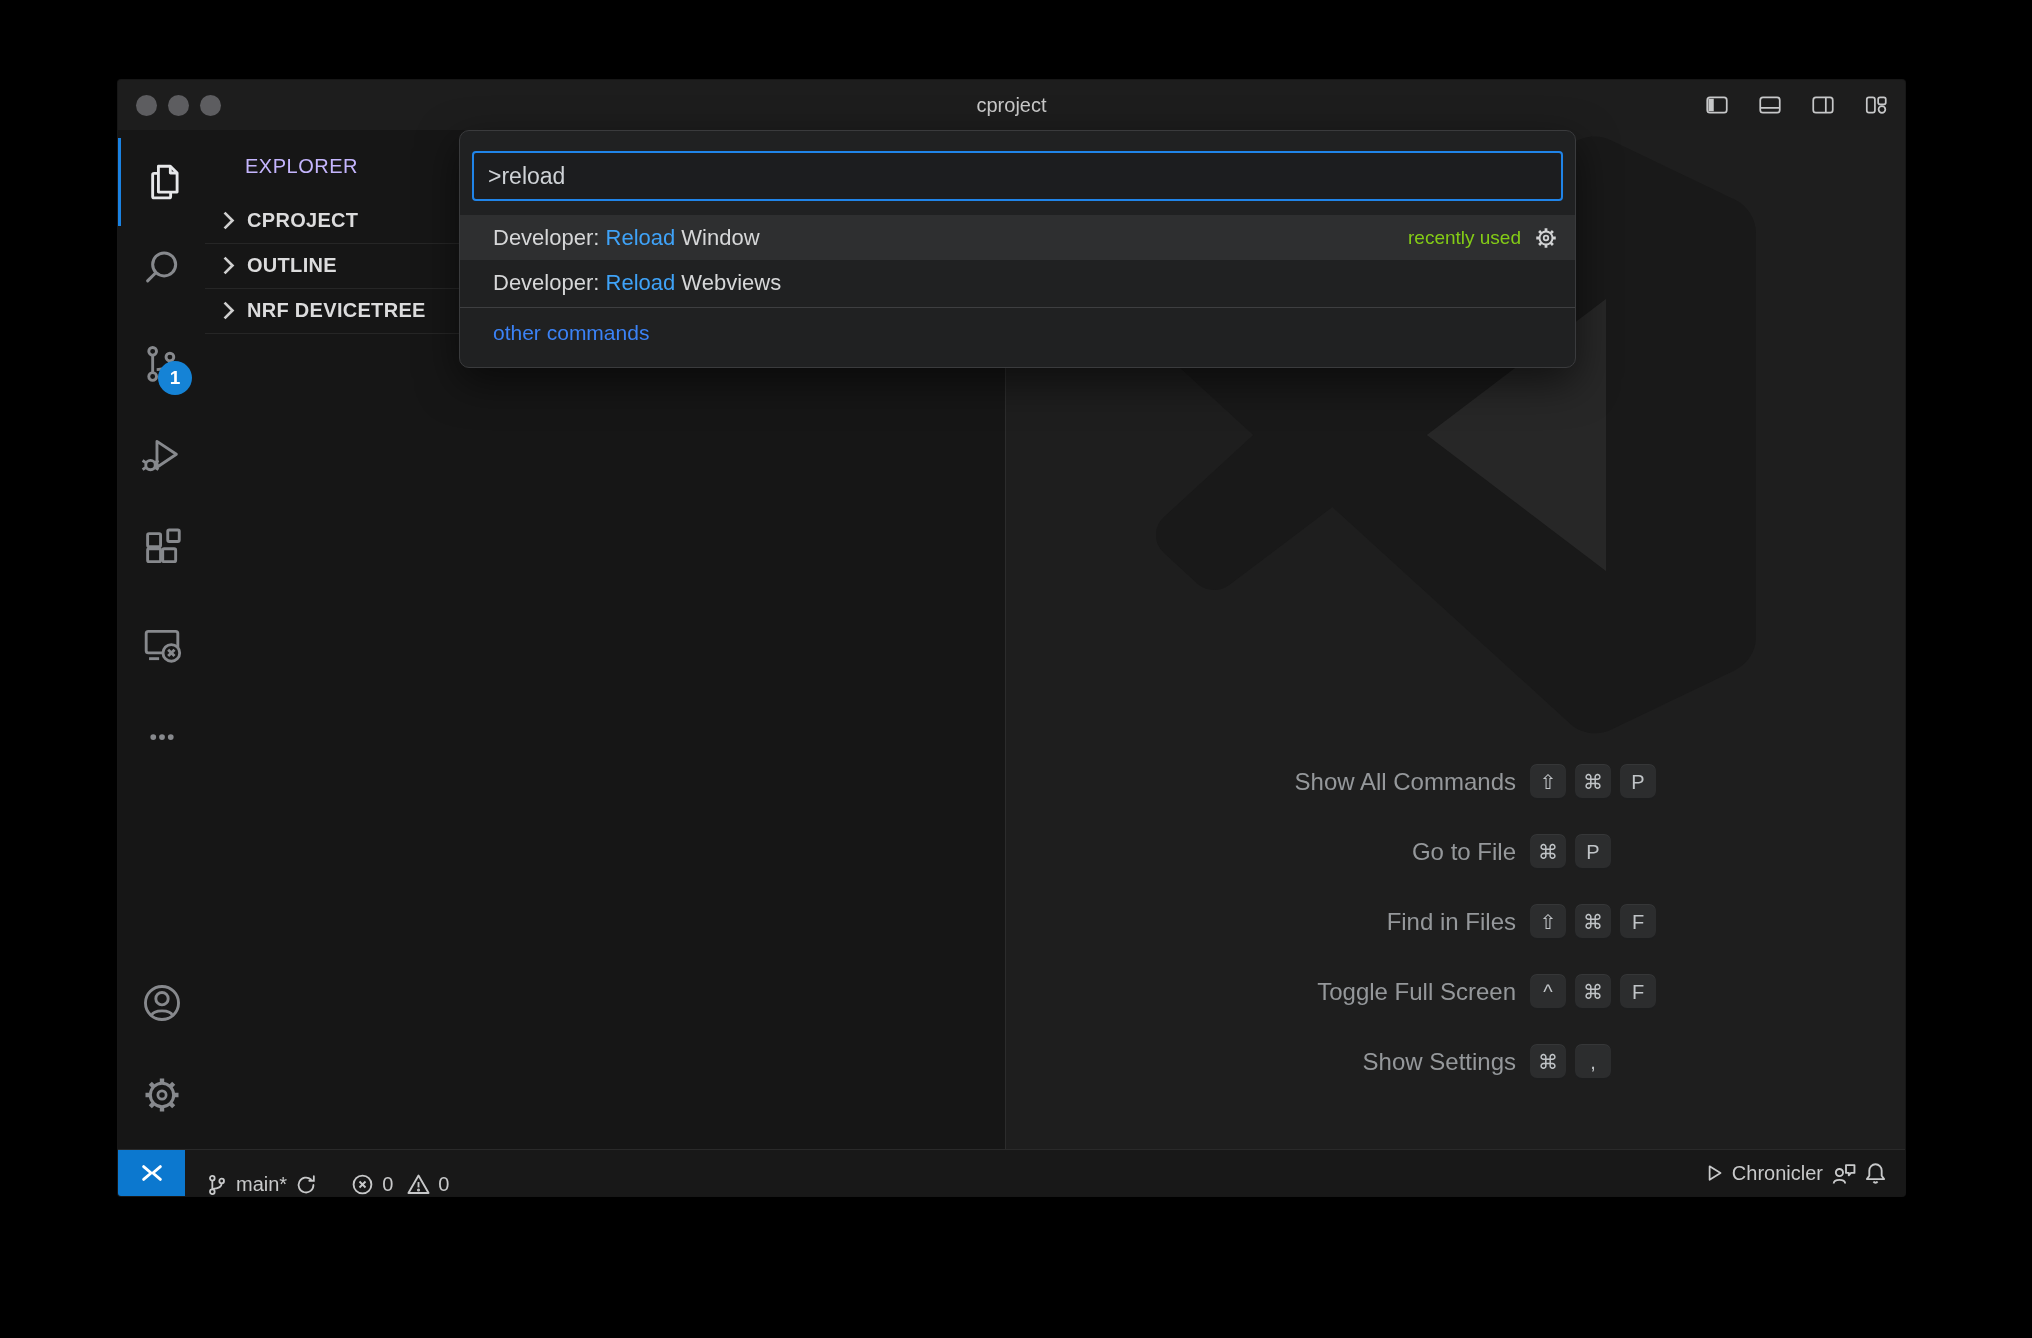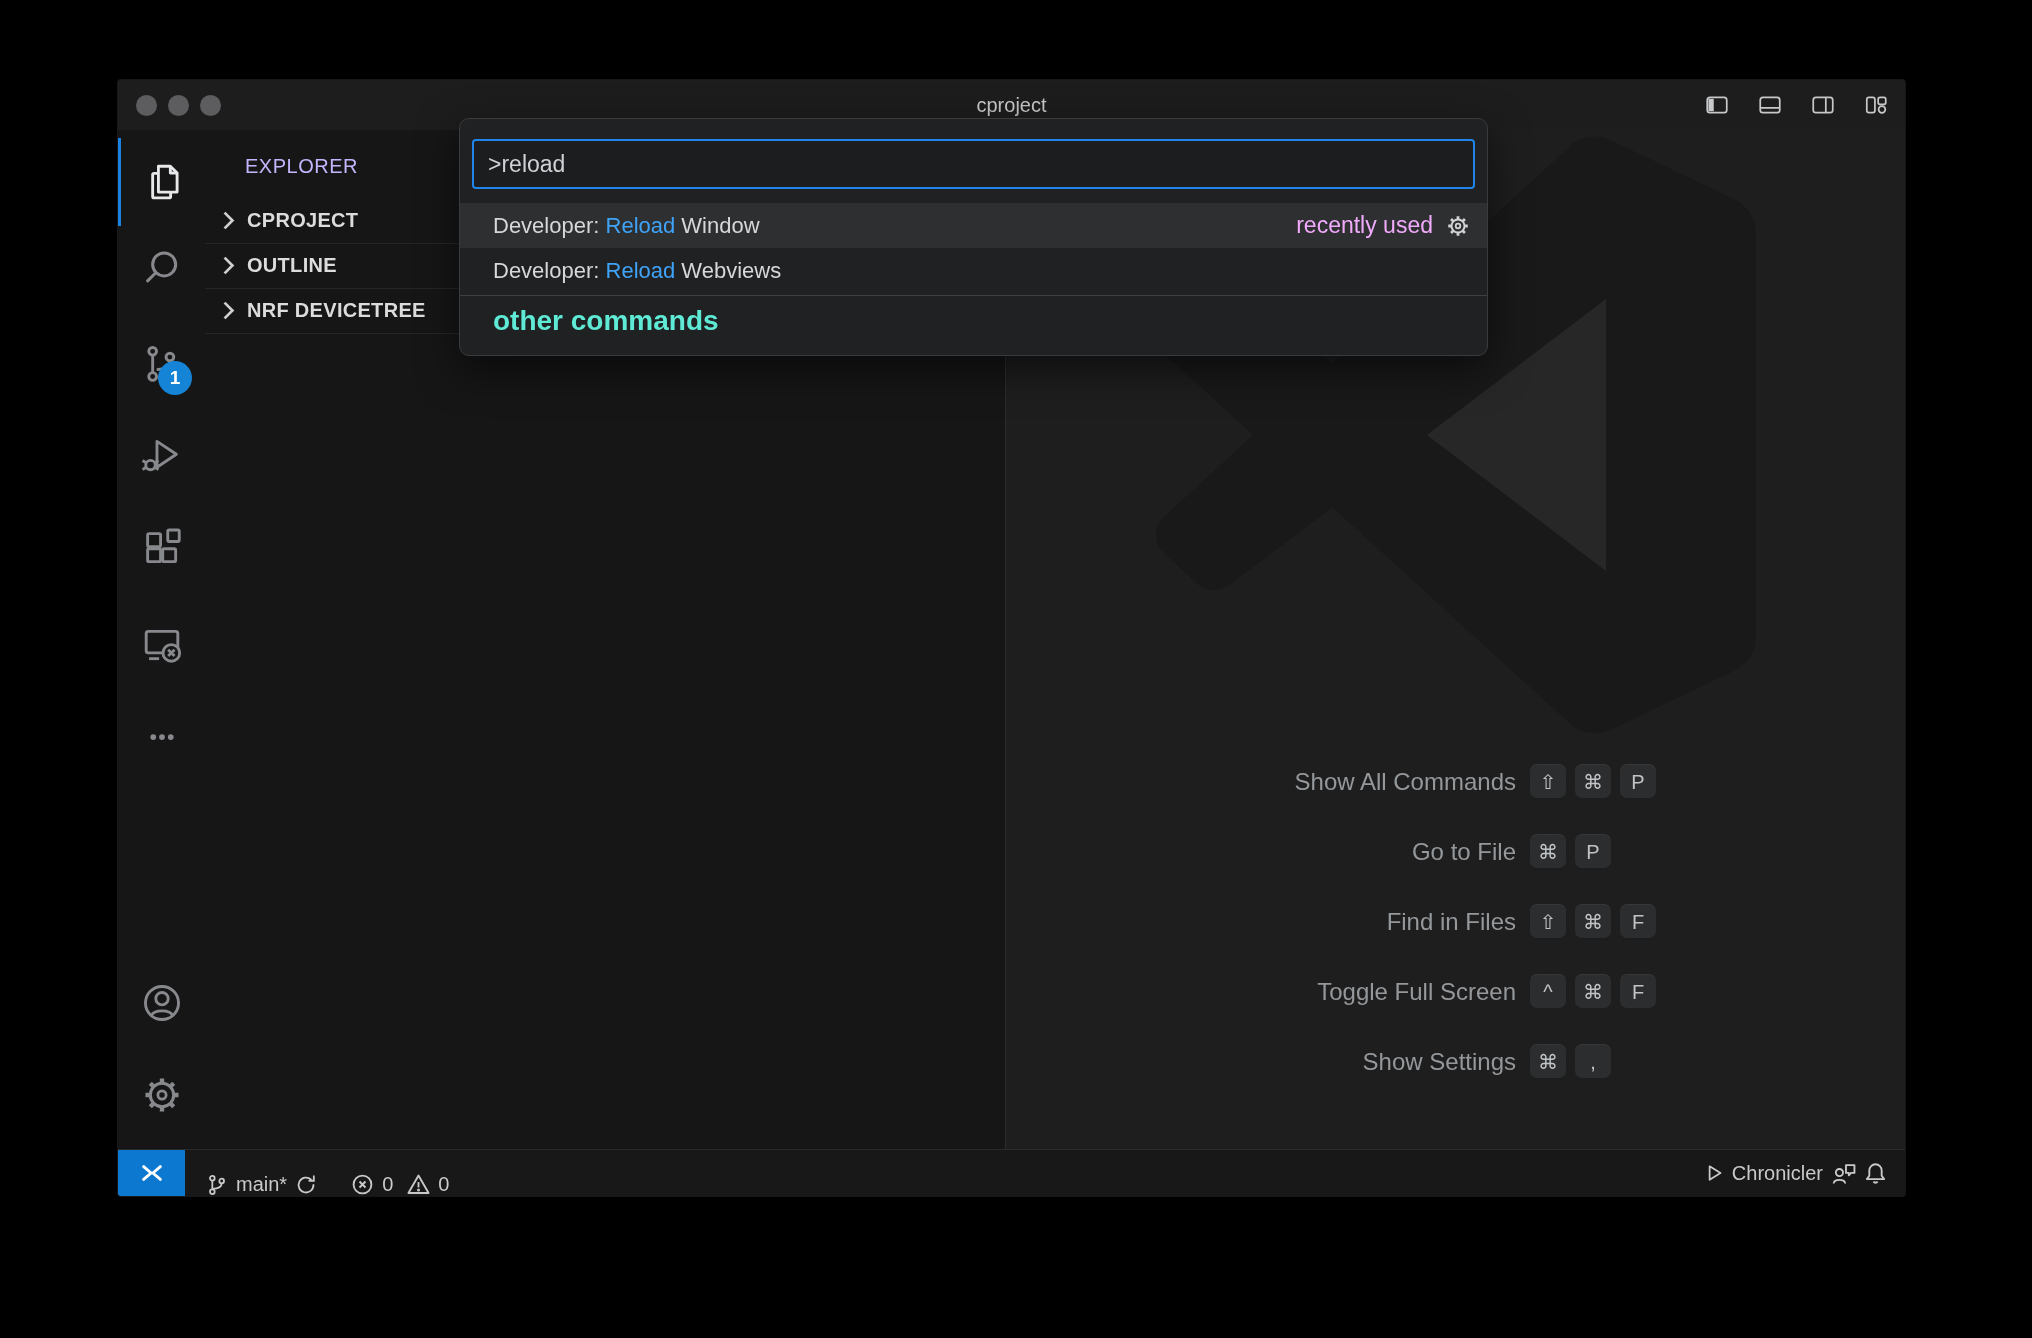--- a/index.html
+++ b/index.html
@@ -39,32 +39,32 @@
       box-shadow:inset 0 -2px 0 rgba(0,0,0,.35),inset 0 1px 0 rgba(255,255,255,.05);}
   
   .statusbar{position:absolute;left:0;bottom:0;right:0;height:46px;background:#181818;border-top:1px solid #2a2a2a;
              color:#c8c9ca;font-size:20px;}
   .sb-remote{position:absolute;left:0;top:0;bottom:0;width:67px;background:#0c78cf;display:flex;align-items:center;justify-content:center;color:#fff;}
   .sb-left{position:absolute;left:88px;top:0;height:100%;display:flex;align-items:flex-end;gap:34px;}
   .sb-right{position:absolute;right:18px;top:0;height:100%;display:flex;align-items:center;gap:8px;}
   .sb-item{display:flex;align-items:center;gap:8px;}
   .sb-item .num{margin-right:6px;}
   
-  .palette{position:absolute;left:341px;top:38px;width:1029px;background:#202122;border:1px solid #3a3b3d;
+  .palette{position:absolute;left:341px;top:50px;width:1117px;background:#202122;border:1px solid #3a3b3d;
            border-radius:10px;box-shadow:0 14px 40px rgba(0,0,0,.55);padding-bottom:12px;box-sizing:border-box;}
   .pinput{display:block;margin:20px 12px 14px;width:calc(100% - 24px);box-sizing:border-box;height:50px;
           background:#1c1d1f;border:2px solid #2084e8;border-radius:4px;color:#ced2d6;font-size:23px;
           padding:0 14px;outline:none;font-family:inherit;}
   .prow{height:45px;display:flex;align-items:center;padding:0 16px 0 33px;font-size:22px;color:#d6d7d8;}
   .prow.selected{background:#2e2f30;}
   .ptext{white-space:pre;flex:1;overflow:hidden;}
   .ph{color:#3fa3f8;font-weight:400;}
   .pright{display:flex;align-items:center;gap:12px;color:#d2d3d4;}
-  .pr-bright{color:#f0abfc;font-size:23px;}
-  .pr-dim{color:#5eead4;font-size:28px;font-weight:bold;}
+  .pr-bright{color:#84cc16;font-size:19px;}
+  .pr-dim{color:#3b82f6;font-size:21px;}
   .psep{height:1px;background:#3e3f41;margin:2px 0;}
   svg{display:block;}
 </style>
 </head>
 <body>
 
 <div class="window">
 
   <div class="titlebar">
     <div class="traffic">

